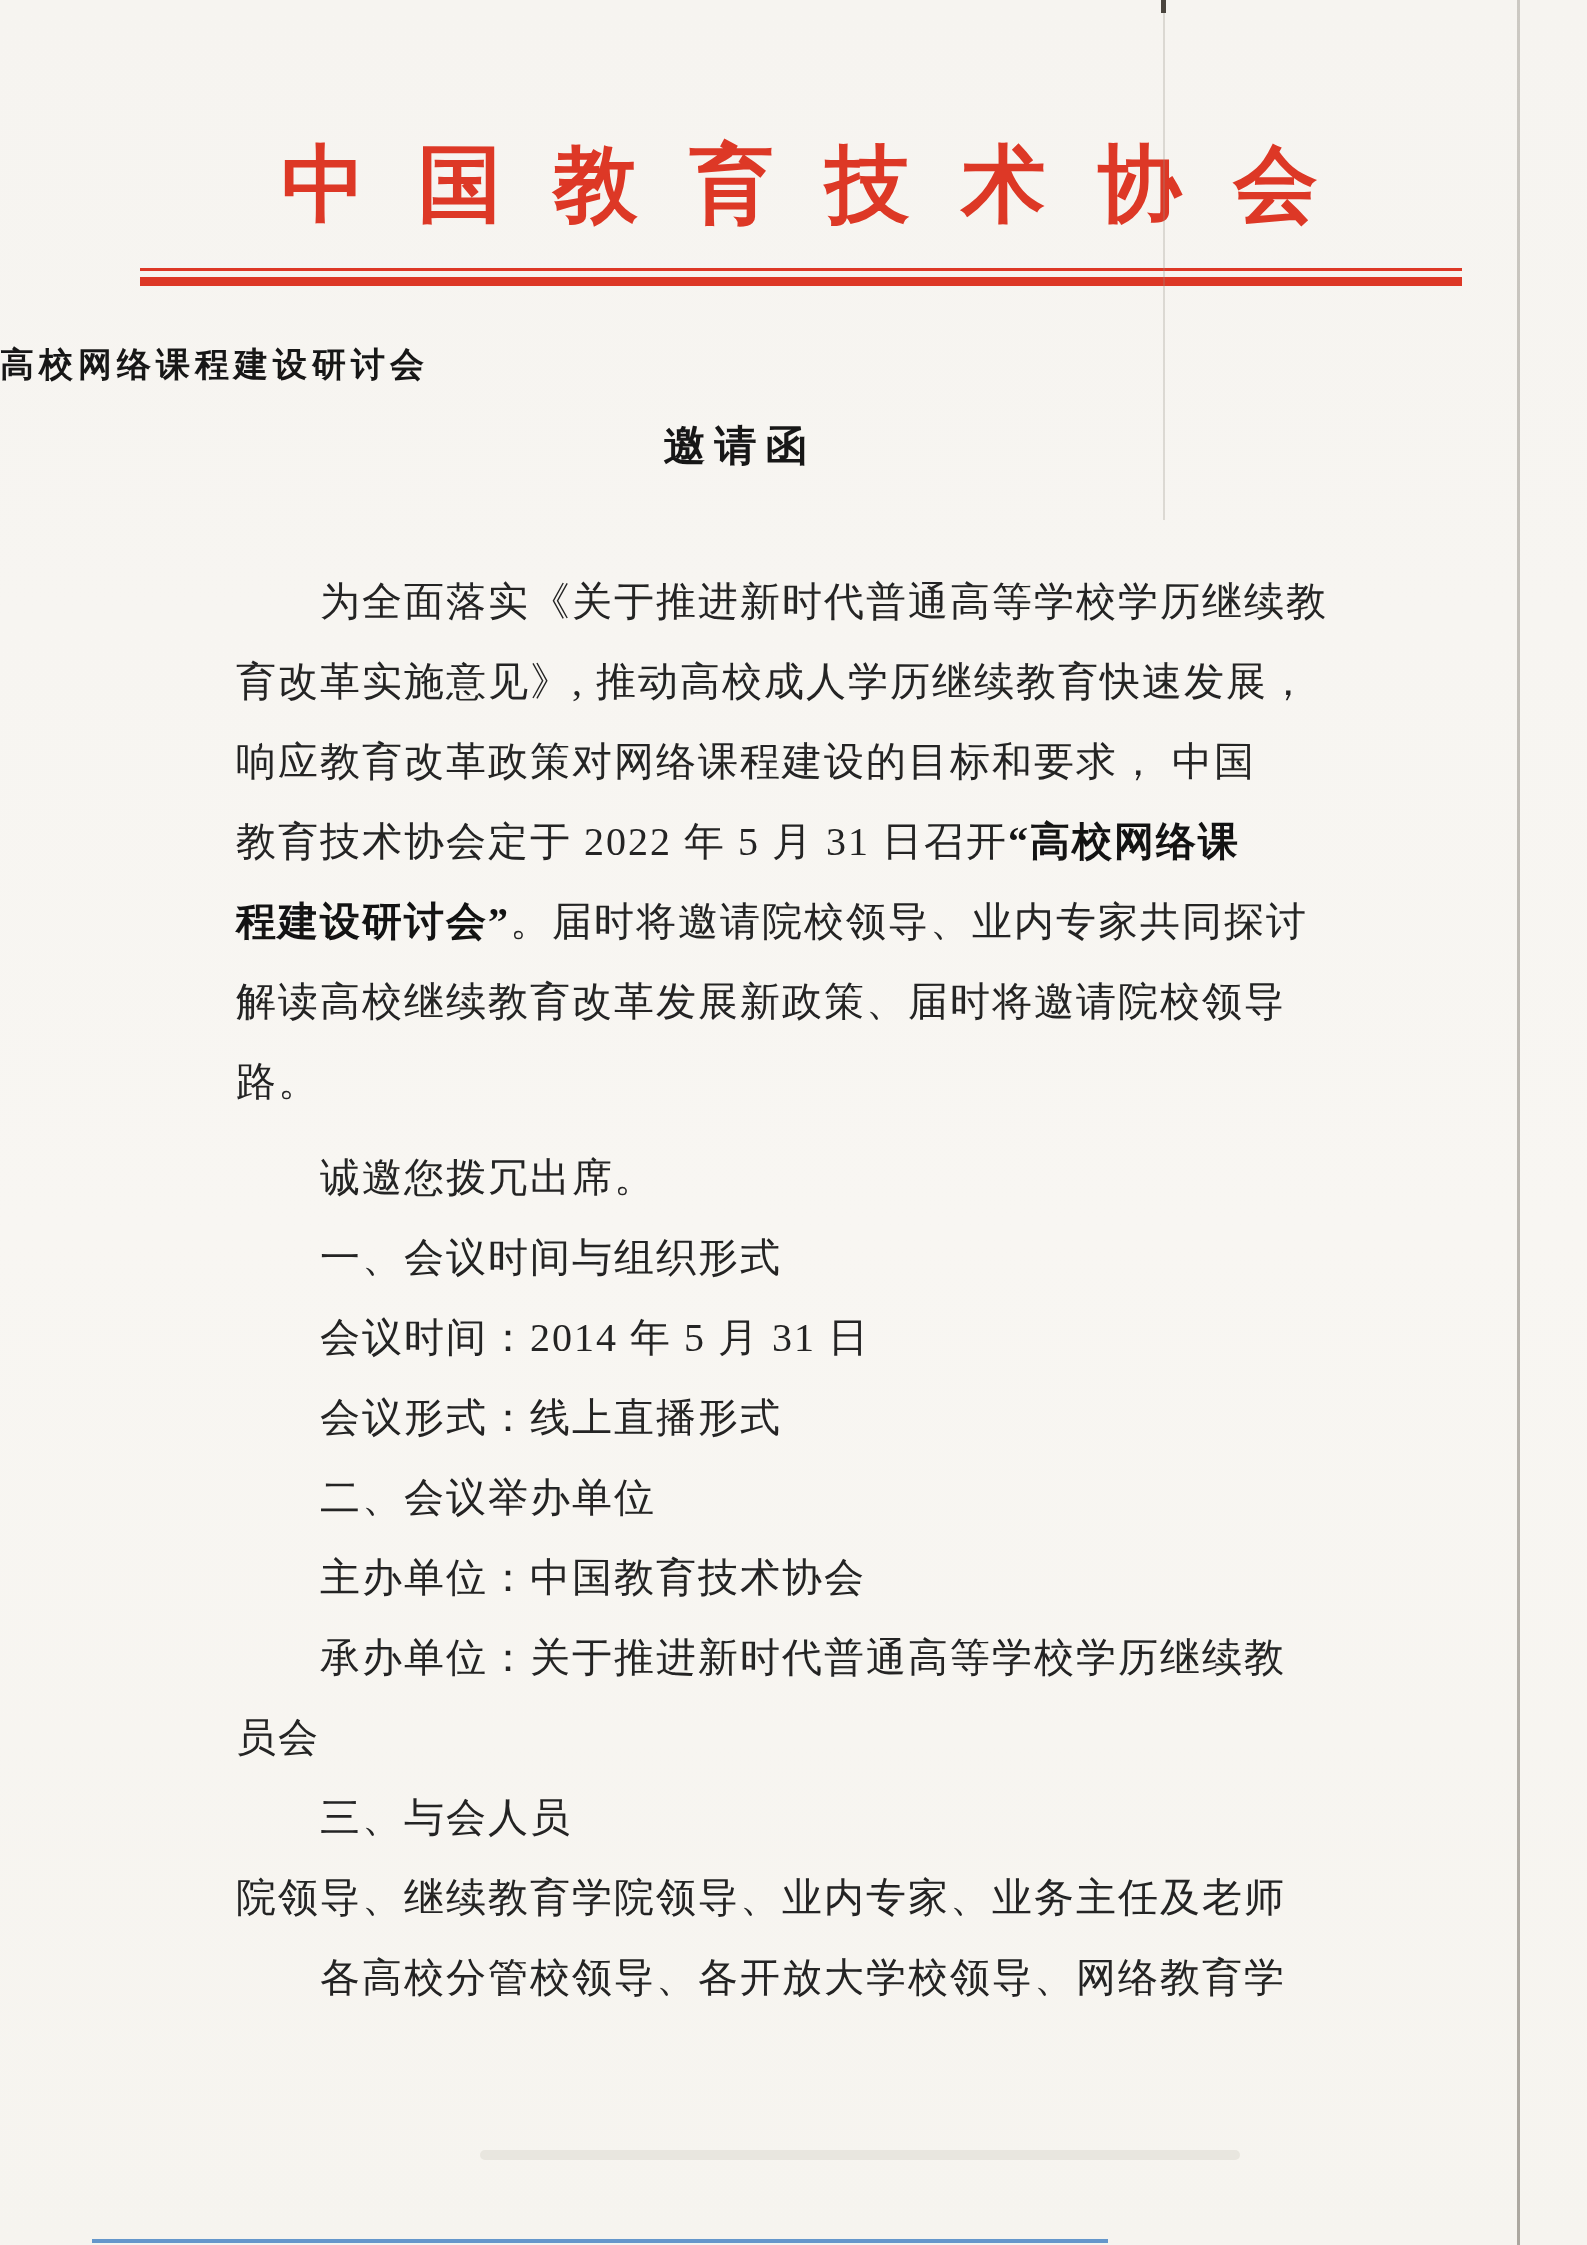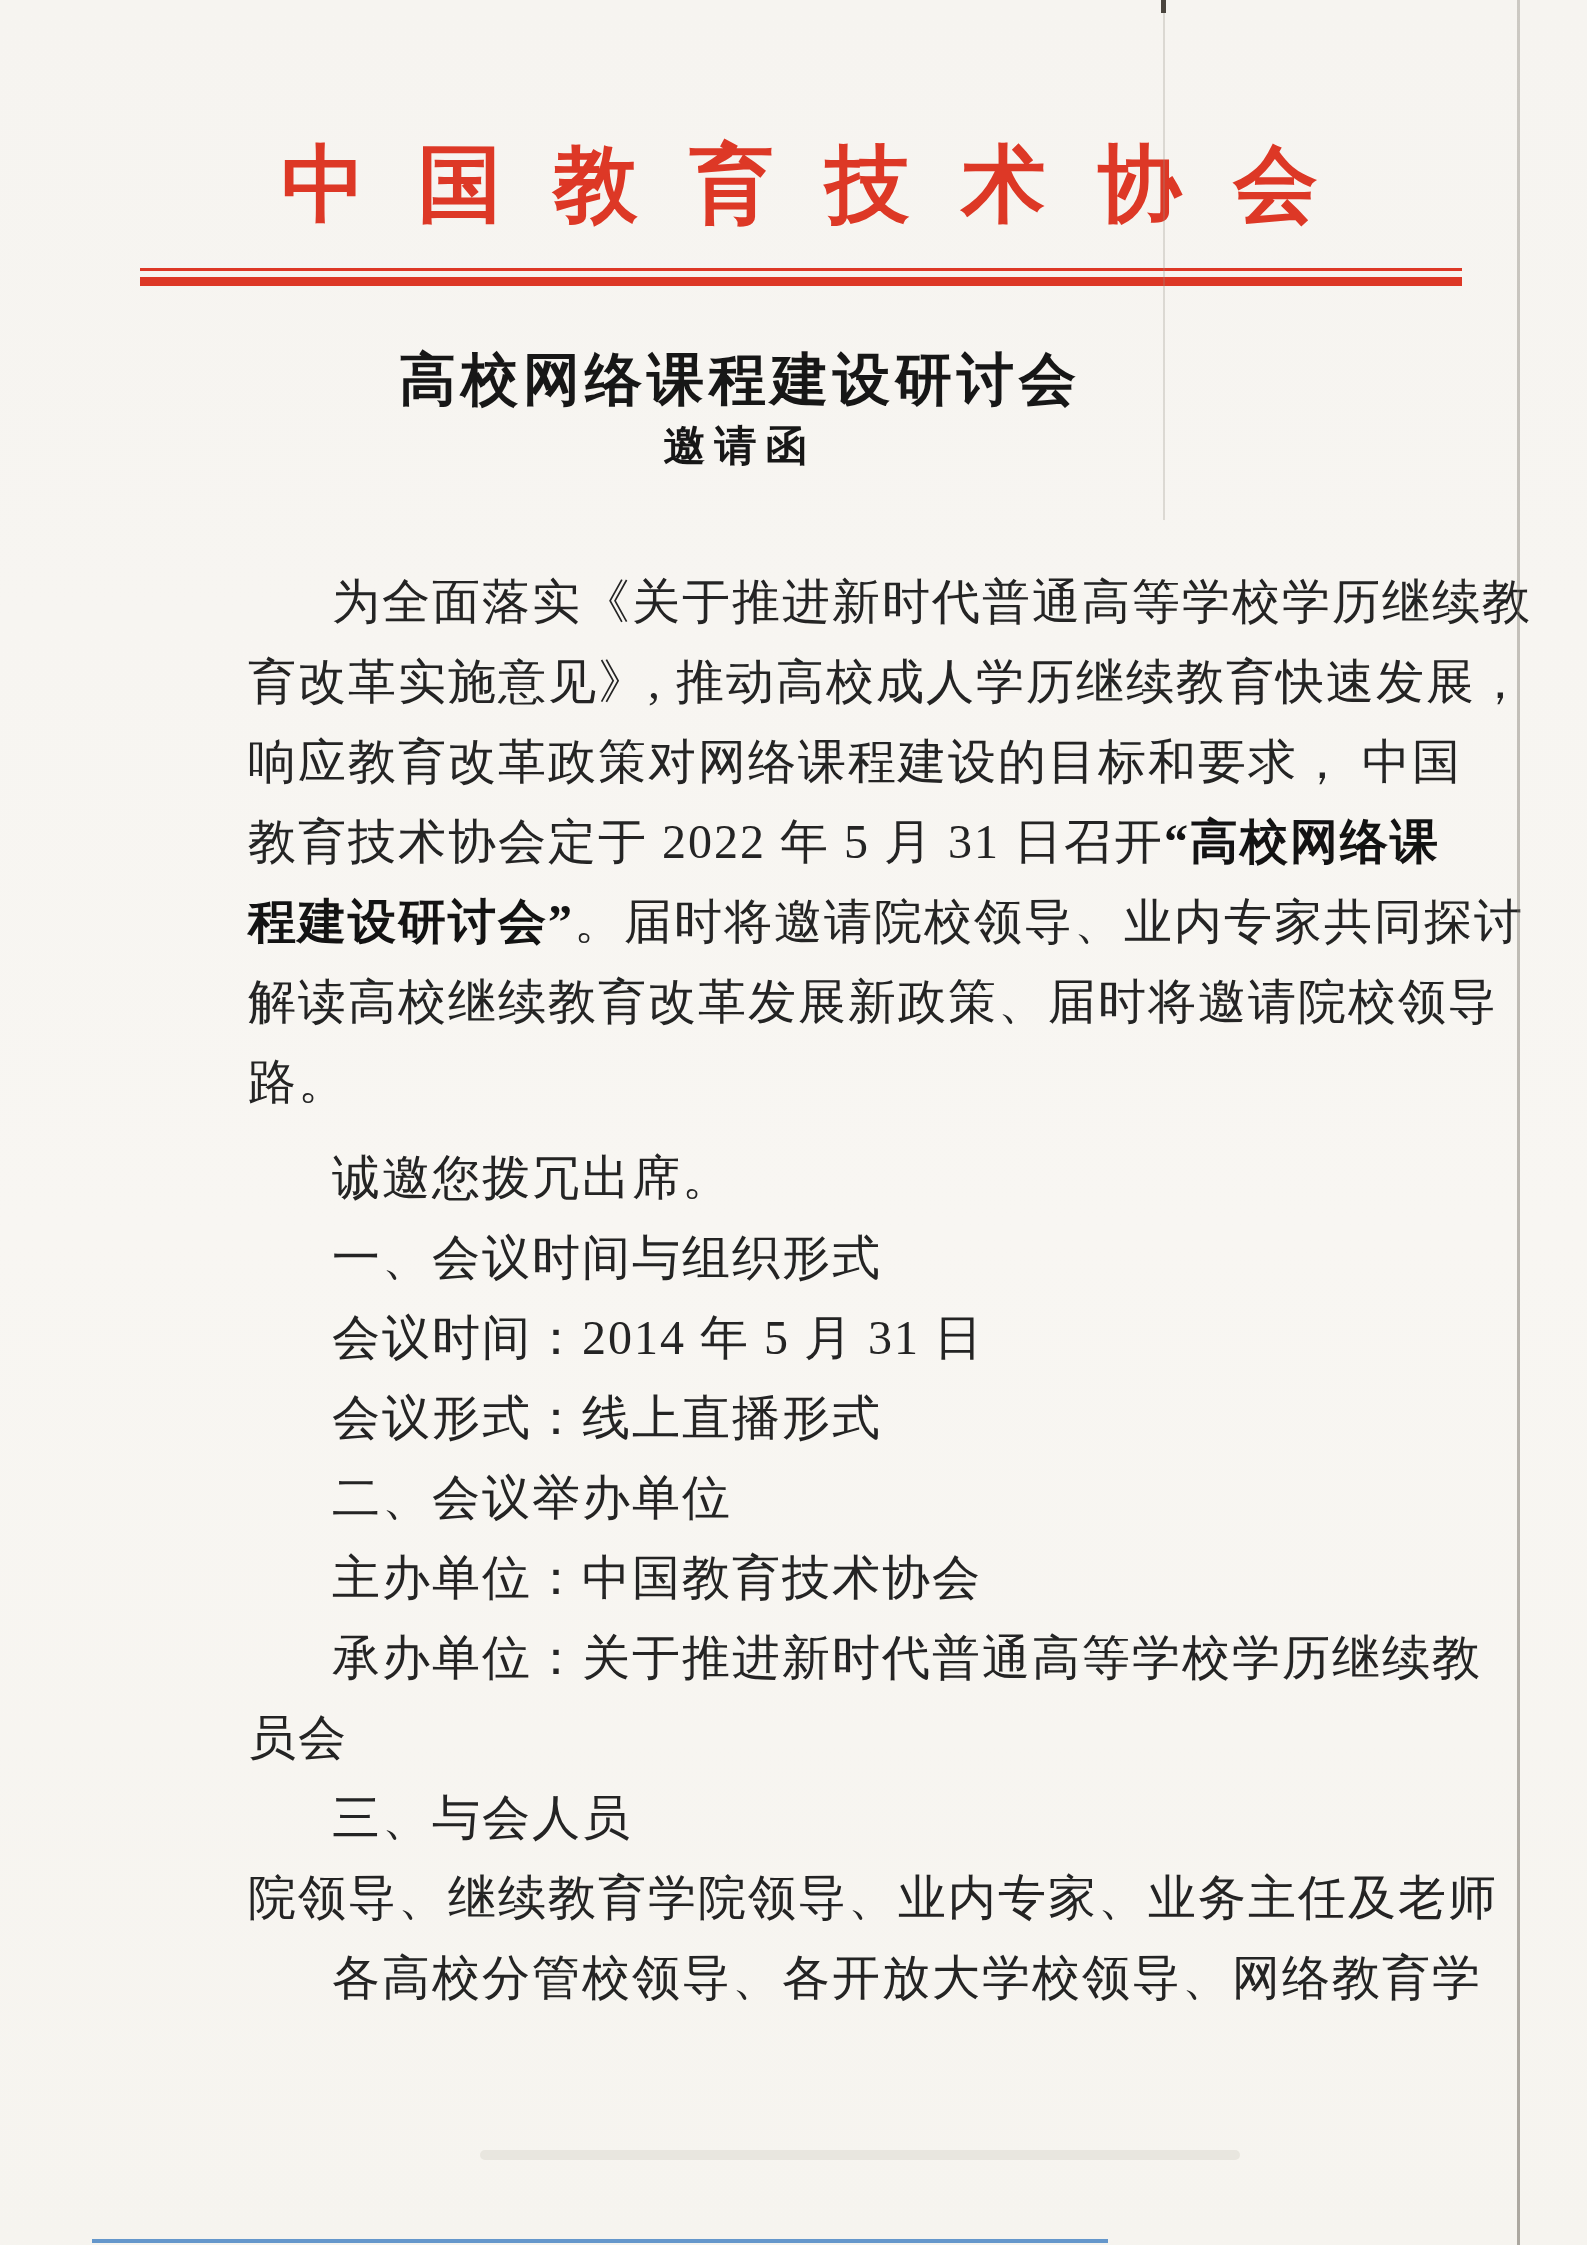--- a/index.html
+++ b/index.html
@@ -42,45 +42,44 @@
     width: 1322px;
     height: 9px;
   }
 
   
   .doc-title {
     position: absolute;
     top: 342px;
     left: 0;
     width: 1480px;
-    text-align: center;
-    font-size: 57px;
+    font-size: 34px;
     font-weight: 700;
     letter-spacing: 5px;
     color: #171717;
   }
   .doc-subtitle {
     position: absolute;
     top: 418px;
     left: 0;
     width: 1480px;
     text-align: center;
     font-size: 42px;
     font-weight: 700;
     letter-spacing: 9px;
     color: #171717;
   }
 
   
   .doc-body {
     position: absolute;
     top: 562px;
-    left: 248px;
+    left: 236px;
     width: 1108px;
-    font-size: 48px;
+    font-size: 40px;
     color: #242424;
   }
   .line {
     height: 80px;
     line-height: 80px;
     letter-spacing: 2px;
     white-space: nowrap;
   }
   .line.indent { padding-left: 84px; }
   .line.gap-before { margin-top: 16px; }

